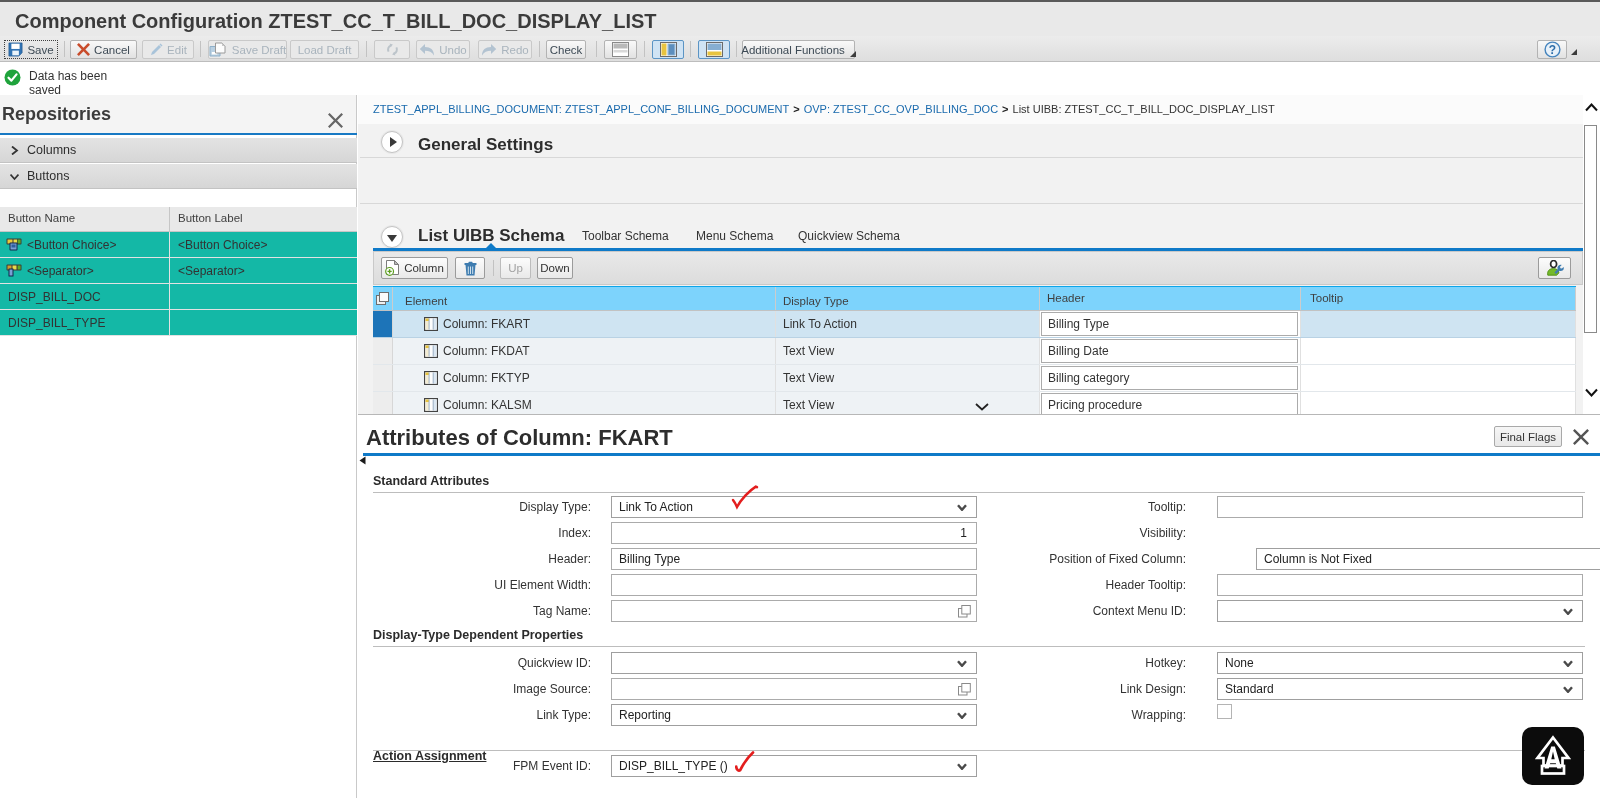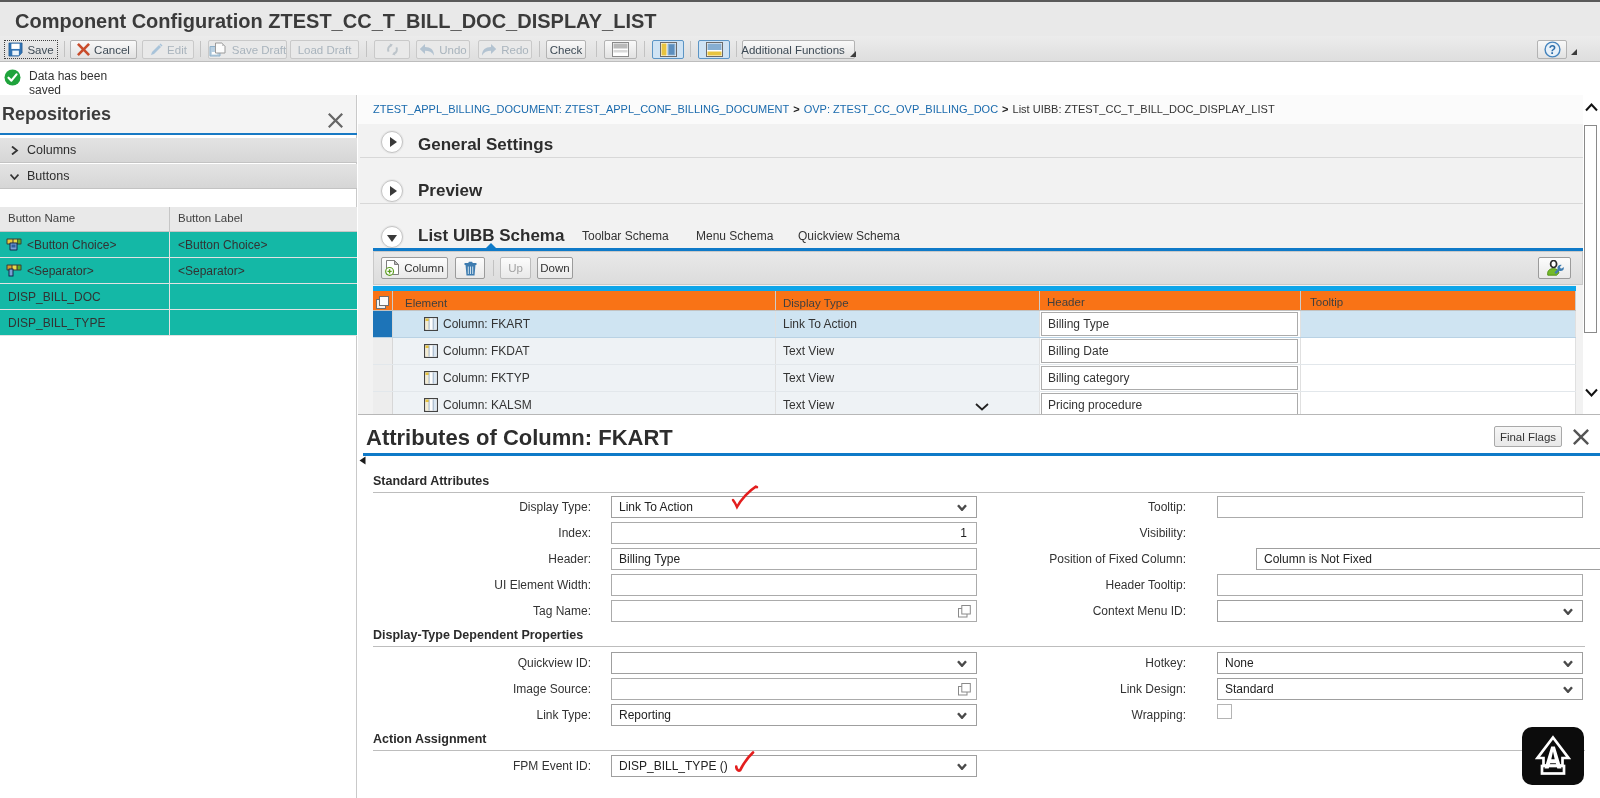--- a/index.html
+++ b/index.html
@@ -57,21 +57,21 @@
   .blue-tabline{position:absolute;left:15px;top:153px;width:1210px;height:3px;background:#0f7ac8;}
   .tab-notch{position:absolute;top:148px;width:0;height:0;border-left:5.5px solid transparent;border-right:5.5px solid transparent;border-bottom:5px solid #0f7ac8;}
 
   
   .schema-toolbar{position:absolute;left:15px;top:156px;width:1210px;height:34px;background:linear-gradient(#e9e9e9,#dcdcdc);border:1px solid #c9c9c9;box-sizing:border-box;}
   .sbtn{position:absolute;top:5px;height:22px;box-sizing:border-box;border:1px solid #9b9b9b;border-radius:2px;background:linear-gradient(#fcfcfc,#e9e9e9);display:flex;align-items:center;justify-content:center;gap:4px;padding:0 6px;font-size:11.5px;color:#333;white-space:nowrap;}
   .sbtn.disabled{color:#a3a3a3;border-color:#bcbcbc;}
 
   
   .schema-table{position:absolute;left:15px;top:191px;width:1203px;}
-  .st-header{display:flex;height:25px;background:#f97316;border-top:5px solid #0ea5e9;border-bottom:1px solid #c2c2c2;box-sizing:border-box;color:#3f3f3f;font-size:11.5px;}
+  .st-header{display:flex;height:25px;background:#7dd3fc;border-top:1px solid #0ea5e9;border-bottom:1px solid #c2c2c2;box-sizing:border-box;color:#3f3f3f;font-size:11.5px;}
   .st-header>div{box-sizing:border-box;padding-top:5px;border-right:1px solid #cccccc;}
   .st-row{display:flex;height:27px;box-sizing:border-box;border-bottom:1px solid #e2e7eb;background:#eef2f5;font-size:12px;}
   .st-row>div{box-sizing:border-box;border-right:1px solid #e0e0e0;}
   .st-row .col-hd,.st-row .col-tt{background:#fff;}
   .st-row.sel .col-tt{background:#cfe4f2;}
   .col-sel{width:20px;}
   .col-el{width:383px;display:flex;align-items:center;padding-left:31px;gap:5px;}
   .col-dt{width:264px;display:flex;align-items:center;padding-left:7px;}
   .col-hd{width:261px;position:relative;}
   .col-tt{flex:1;}
@@ -310,26 +310,20 @@
     <div class="breadcrumb">
       <a href="#">ZTEST_APPL_BILLING_DOCUMENT: ZTEST_APPL_CONF_BILLING_DOCUMENT</a><span class="bsep">&gt;</span><a href="#">OVP: ZTEST_CC_OVP_BILLING_DOC</a><span class="bsep">&gt;</span><span>List UIBB: ZTEST_CC_T_BILL_DOC_DISPLAY_LIST</span>
     </div>
     <div class="sec-row" style="top:29px;height:33px;">
       <div class="sec-circle" style="top:7px;">
           <span class="tri-right"></span>
         </div>
       <div class="sec-title" style="top:11px;">General Settings</div>
     </div>
     <div class="sec-divider" style="top:62px;"></div>
-    <div class="sec-row" style="top:63px;height:45px;">
-      <div class="sec-circle" style="top:22px;">
-          <span class="tri-right"></span>
-        </div>
-      <div class="sec-title" style="top:23px;">Preview</div>
-    </div>
     <div class="sec-divider" style="top:108px;"></div>
     <div class="sec-row" style="top:108px;height:44px;">
       <div class="sec-circle" style="top:23px;">
           <span class="tri-down"></span>
         </div>
       <div class="sec-title" style="top:23px;">List UIBB Schema</div>
       <span class="schema-tab" style="left:224px;">Toolbar Schema</span>
       <span class="schema-tab" style="left:338px;">Menu Schema</span>
       <span class="schema-tab" style="left:440px;">Quickview Schema</span>
     </div>
@@ -580,21 +574,21 @@
     <div class="flabel" style="left:15px;top:289px;">Link Type:</div>
     <div class="ffield dd" style="left:253px;top:289px;width:366px;">
       <span class="val">Reporting</span>
       <svg class="ddarrow" width="10" height="7" viewBox="0 0 10 7">
           <path d="M1 1.2 L5 5.8 L9 1.2" fill="none" stroke="#4a4a4a" stroke-width="2.4"></path>
         </svg>
     </div>
     <div class="flabel" style="left:610px;top:289px;">Wrapping:</div>
     <div class="fcheckbox" style="left:859px;top:289px;"></div>
 
-    <div class="fsec" style="top:317px;">Action Assignment</div>
+    <div class="fsec" style="top:334px;text-decoration:underline;">Action Assignment</div>
     <div class="fsec-line" style="top:335px;"></div>
 
     <div class="flabel" style="left:15px;top:340px;">FPM Event ID:</div>
     <div class="ffield dd" style="left:253px;top:340px;width:366px;">
       <span class="val">DISP_BILL_TYPE ()</span>
       <svg class="ddarrow" width="10" height="7" viewBox="0 0 10 7">
           <path d="M1 1.2 L5 5.8 L9 1.2" fill="none" stroke="#4a4a4a" stroke-width="2.4"></path>
         </svg>
     </div>
 

